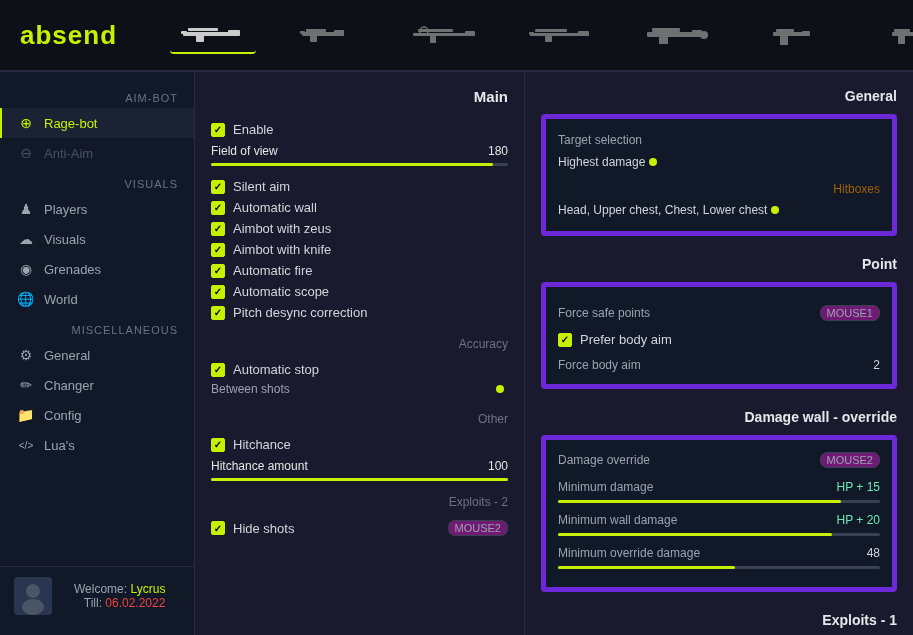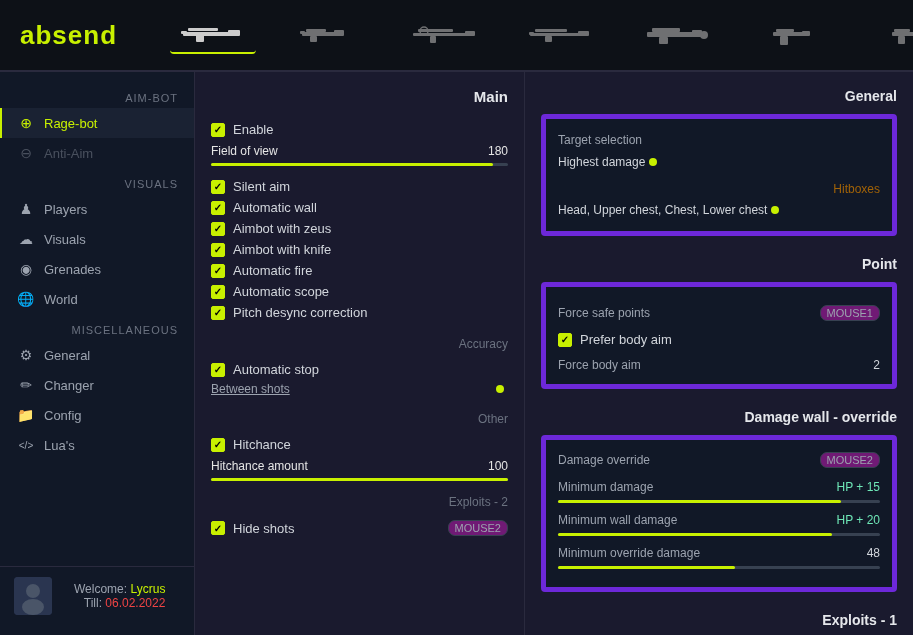--- a/index.html
+++ b/index.html
@@ -493,21 +493,21 @@
         <div class="check-box checked"></div>
         <span>Pitch desync correction</span>
       </div>
 
       <div class="section-divider">Accuracy</div>
       <div class="check-item">
         <div class="check-box checked"></div>
         <span>Automatic stop</span>
       </div>
       <div class="sub-indent" style="display:flex; align-items:center; justify-content:space-between; padding: 2px 0;">
-        <span style="color:#9ca3af; font-size:12px;text-decoration:underline;">Between shots</span>
+        <span style="color:#9ca3af; font-size:12px;">Between shots</span>
         <div style="width:8px;height:8px;background:#c8f000;border-radius:50%;margin-right:4px;"></div>
       </div>
 
       <div class="section-divider">Other</div>
       <div class="check-item">
         <div class="check-box checked"></div>
         <span>Hitchance</span>
       </div>
       <div class="slider-row">
         <span>Hitchance amount</span>

